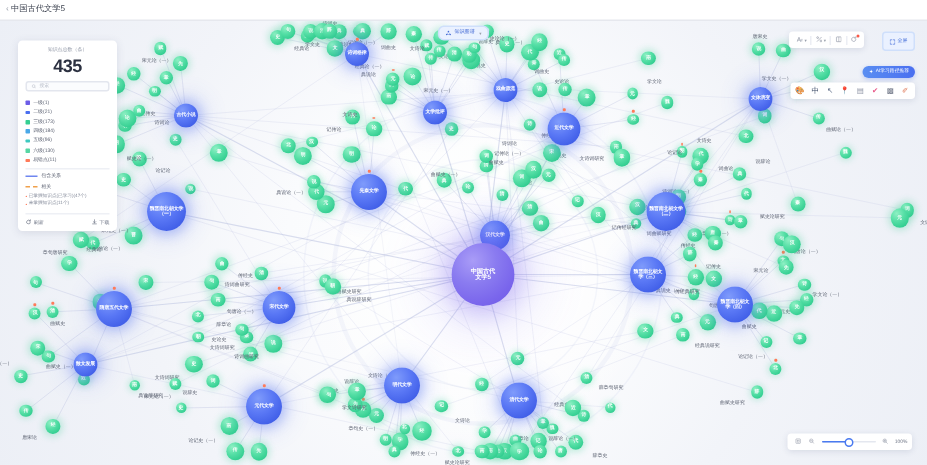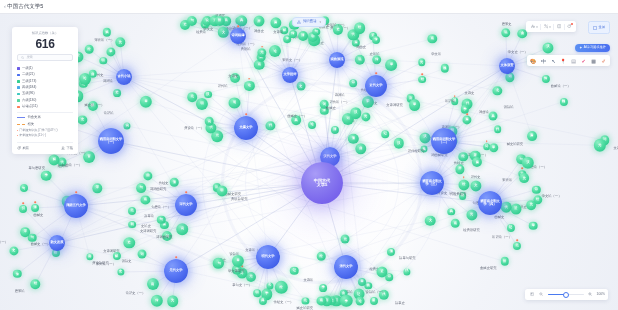--- a/index.html
+++ b/index.html
@@ -728,21 +728,21 @@
         <div class="node lvl2" style="left: 507px; top: 53px; width: 16px; height: 16px;">文体演变</div>
         <div class="node hub" style="left: 322px; top: 170px; width: 42px; height: 42px; flex-direction: column;">
           <div>中国古代</div>
           <div>文学5</div>
         </div>
       </div>
   </div>
 
   <div class="panel">
     <div class="panel-cap">知识点总数（条）</div>
-    <div class="panel-count">616</div>
+    <div class="panel-count">435</div>
     <div class="search">
       <svg class="ico mg" viewBox="0 0 16 16">
         <circle cx="6.6" cy="6.6" r="4.4" fill="none" stroke="#b7bcc8" stroke-width="1.6"></circle>
         <line x1="10" y1="10" x2="14" y2="14" stroke="#b7bcc8" stroke-width="1.6" stroke-linecap="round"></line>
       </svg>
       <span class="ph">搜索</span>
     </div>
     <div id="legend-list">
         <div class="lg-item">
           <span class="lg-sq" style="background:#6c5ce7"></span>

